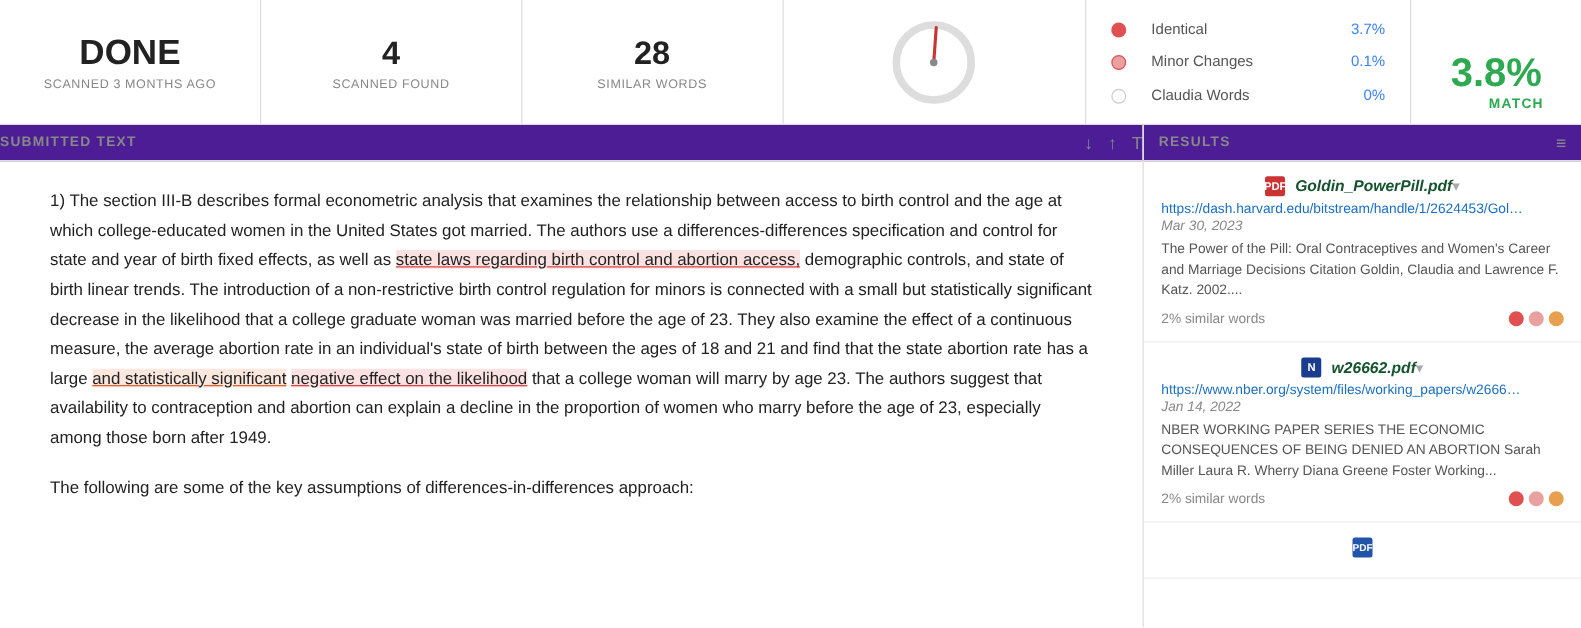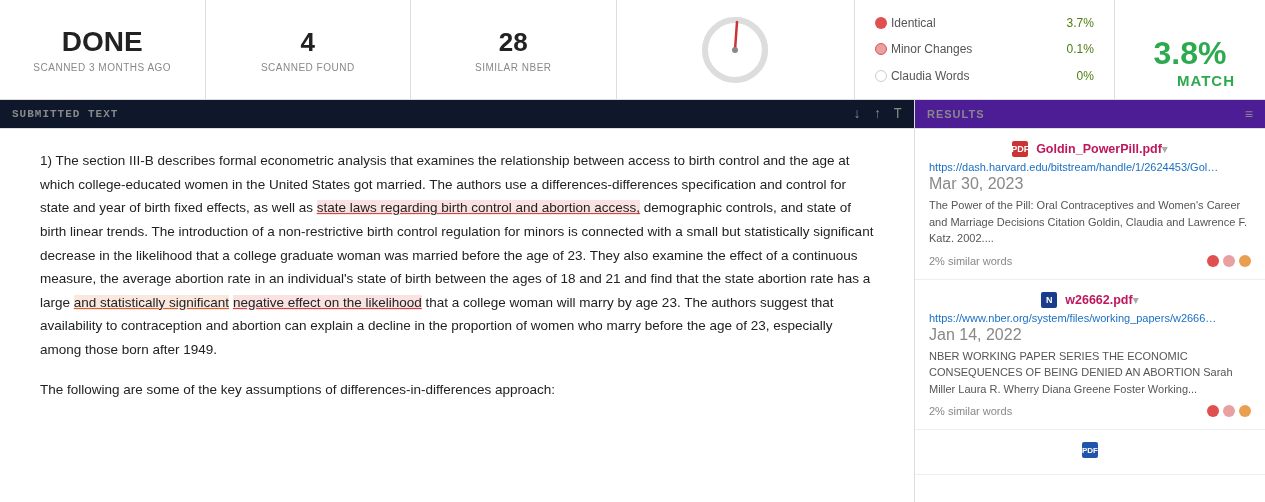--- a/index.html
+++ b/index.html
@@ -65,56 +65,56 @@
       display: flex;
       flex-direction: column;
       justify-content: space-around;
       padding: 10px 20px;
       min-width: 260px;
       border-right: 1px solid #ddd;
     }
 
     .stat-row {
       display: flex;
-      align-items: center;
-      gap: 4px;
+      align-items: flex-end;
+      gap: 20px;
       font-size: 12px;
     }
 
     .dot {
       width: 12px;
       height: 12px;
       border-radius: 50%;
       flex-shrink: 0;
     }
 
     .dot-red { background: #e05050; }
     .dot-pink { background: #e8a0a0; border: 1px solid #e05050; }
     .dot-outline { background: #fff; border: 1px solid #ccc; }
 
     .stat-row-label { flex: 1; color: #555; }
-    .stat-row-value { color: #4d7c0f; font-weight: 500; }
+    .stat-row-value { color: #3b82f6; font-weight: 500; }
 
     .match-block {
       display: flex;
       flex-direction: column;
       align-items: center;
       justify-content: flex-end;
       padding: 10px 30px;
       min-width: 120px;
     }
 
     .match-pct {
       font-size: 32px;
       font-weight: bold;
       color: #2daa4f;
     }
 
     .match-label {
-      font-size: 15px;
+      font-size: 11px;
       color: #2daa4f;
       letter-spacing: 1px;
       font-weight: bold;
       margin-left: 32px;
     }
 
     .main-area {
       display: flex;
       height: calc(502px - 100px);
     }
@@ -124,24 +124,23 @@
       display: flex;
       flex-direction: column;
       border-right: 1px solid #ddd;
       overflow: hidden;
     }
 
     .text-panel-header {
       display: flex;
       align-items: center;
       justify-content: space-between;
-      padding: 6px 12px;
+      padding: 6px 0;
       border-bottom: 1px solid #ddd;
-      background: #0f172a;
-      font-family: Liberation Mono, monospace;
+      background: #4c1d95;
     }
 
     .text-panel-title {
       font-size: 11px;
       color: #888;
       letter-spacing: 1px;
       font-weight: bold;
     }
 
     .header-icons {
@@ -234,22 +233,23 @@
       flex-shrink: 0;
     }
 
     .icon-pdf-red { background: #cc3333; color: white; }
     .icon-nber-blue { background: #1a3c8c; color: white; }
     .icon-pdf-blue { background: #2255aa; color: white; }
 
     .result-filename {
       font-weight: bold;
       font-size: 12.5px;
-      color: #be185d;
+      color: #14532d;
       margin-left: 8px;
+      font-style: italic;
     }
 
     .result-chevron {
       color: #aaa;
       font-size: 12px;
       cursor: pointer;
     }
 
     .result-url {
       color: #1a6fc4;
@@ -257,23 +257,24 @@
       text-overflow: ellipsis;
       overflow: hidden;
       white-space: nowrap;
       max-width: 290px;
       display: block;
       margin-bottom: 2px;
       text-decoration: none;
     }
 
     .result-date {
-      font-size: 16px;
+      font-size: 11px;
       color: #888;
       margin-bottom: 4px;
+      font-style: italic;
     }
 
     .result-excerpt {
       font-size: 11px;
       color: #555;
       line-height: 1.5;
     }
 
     .result-footer {
       display: flex;
@@ -318,21 +319,21 @@
       <span class="sub-label">SCANNED 3 MONTHS AGO</span>
     </div>
 
     <div class="stat-block">
       <span class="big-label">4</span>
       <span class="sub-label">SCANNED FOUND</span>
     </div>
 
     <div class="stat-block">
       <span class="big-label">28</span>
-      <span class="sub-label">SIMILAR NBER</span>
+      <span class="sub-label">SIMILAR WORDS</span>
     </div>
 
     <div class="gauge-block">
       <svg class="gauge-svg" viewBox="0 0 80 80">
 
         <circle cx="40" cy="40" r="30" fill="none" stroke="#e8e8e8" stroke-width="6" stroke-dasharray="94.25 94.25" stroke-dashoffset="-47.12" transform="rotate(-180 40 40)"></circle>
 
         <circle cx="40" cy="40" r="30" fill="none" stroke="#ddd" stroke-width="6" stroke-dasharray="188.5 0" stroke-dashoffset="0"></circle>
 
         <line x1="40" y1="40" x2="42" y2="12" stroke="#cc3333" stroke-width="2.5" stroke-linecap="round"></line>

